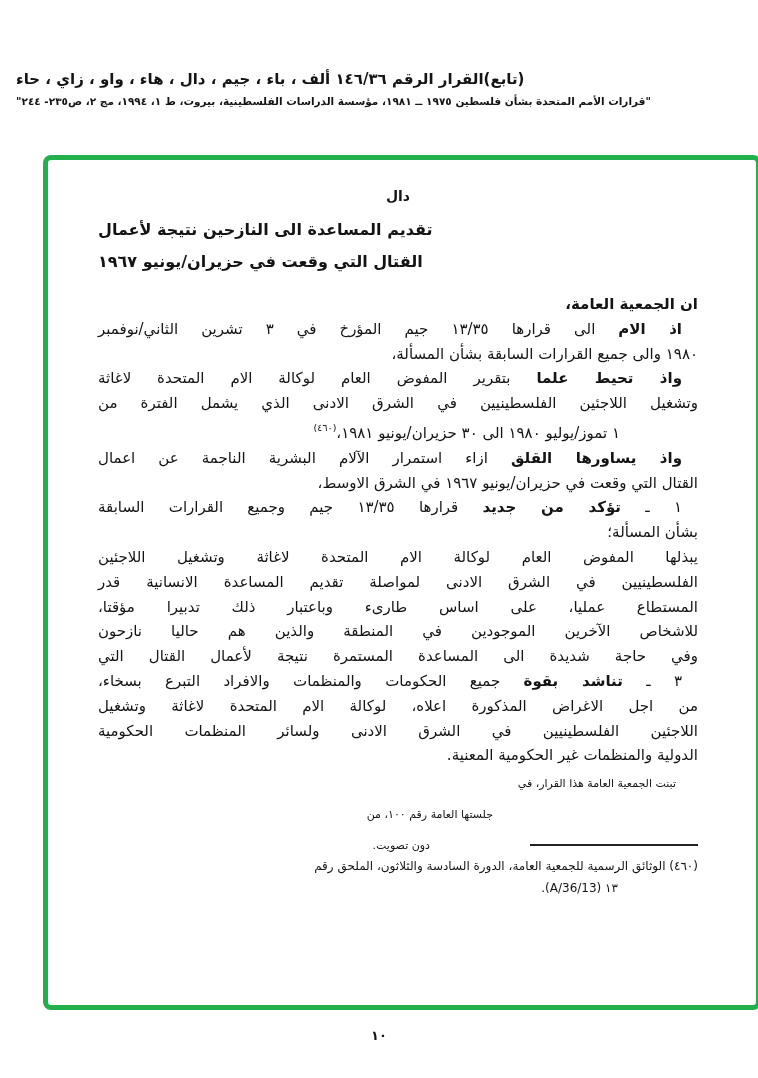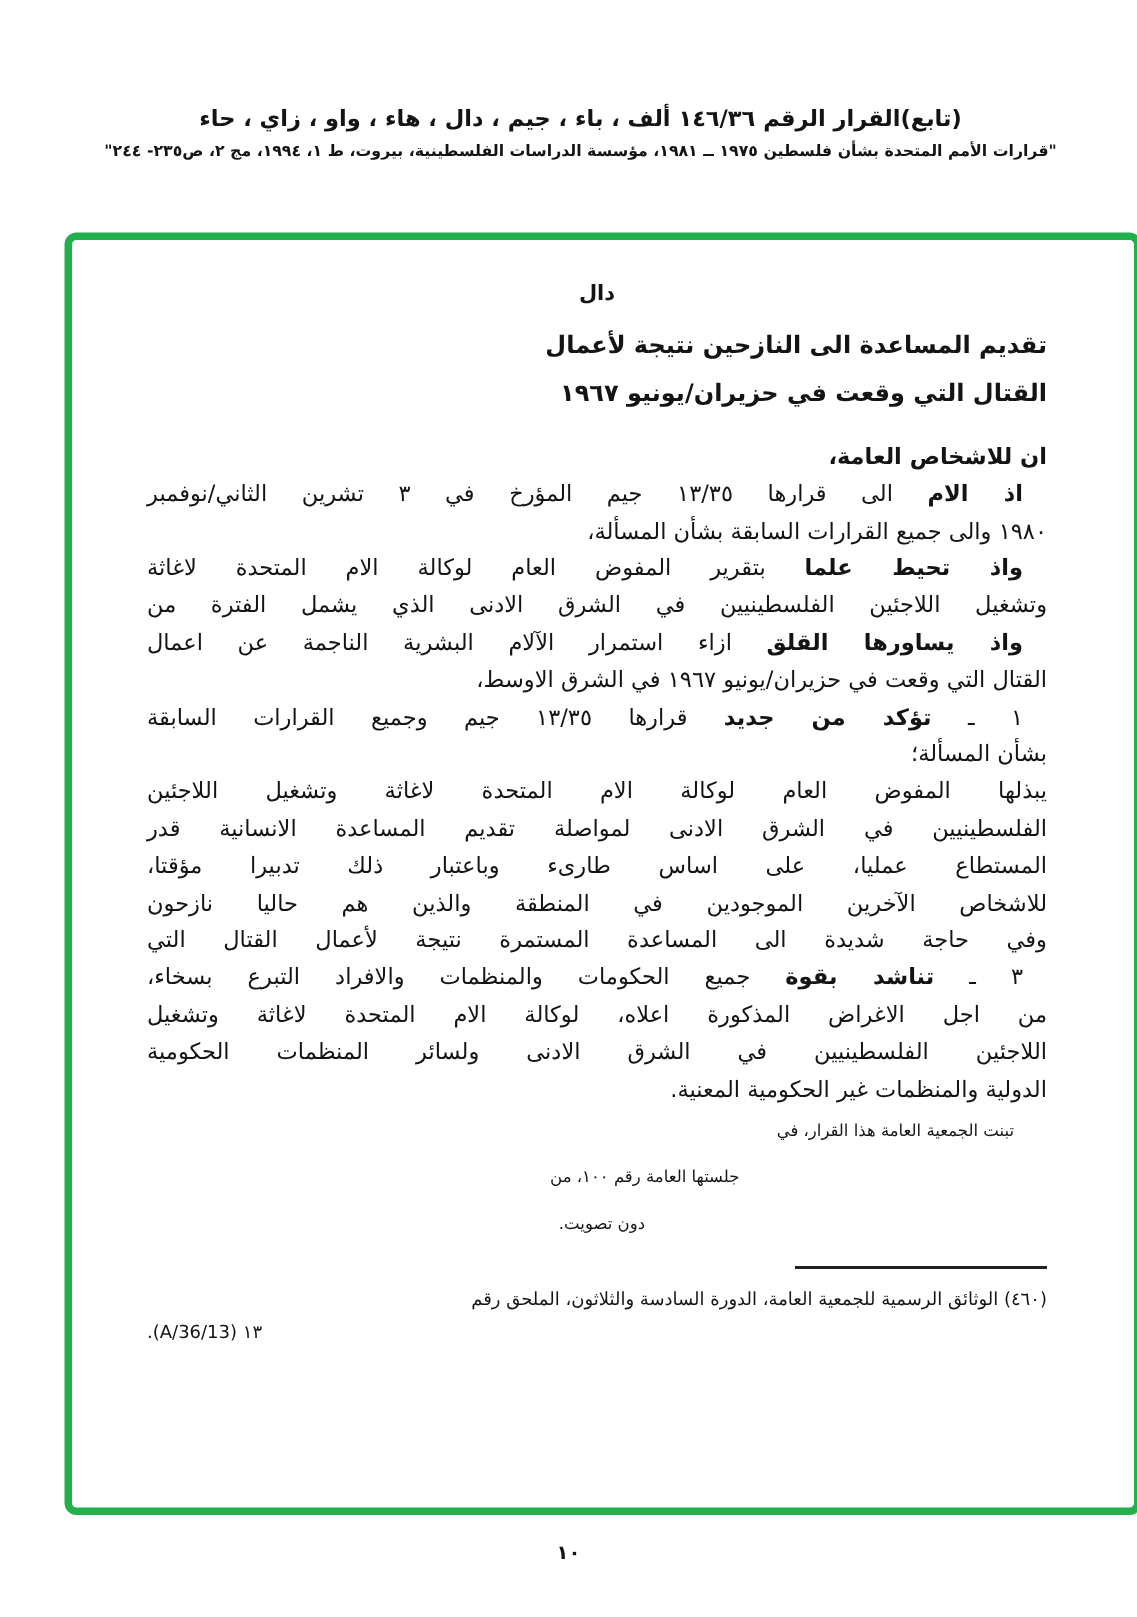--- a/index.html
+++ b/index.html
@@ -2,67 +2,68 @@
 <html lang="ar" dir="rtl"><head>
 <meta charset="utf-8">
 <style>
   html,body{margin:0;padding:0;}
   body{
     width:758px;height:1078px;background:#ffffff;position:relative;
     font-family:"DejaVu Sans",sans-serif;color:#141414;direction:rtl;
     overflow:hidden;
   }
   
-  .header{position:absolute;top:70px;left:16px;right:0;text-align:center;direction:rtl;}
+  .header{position:absolute;top:70px;left:16px;right:0;text-align:left;direction:rtl;}
   .header-line1{font-size:15px;font-weight:bold;letter-spacing:0;}
   .header-line2{font-size:10.5px;font-weight:bold;margin-top:7px;}
   
   .doc-box{
     position:absolute;left:43px;top:155px;width:718px;height:855px;
     box-sizing:border-box;border:5px solid #22b04c;border-radius:8px;
     background:#ffffff;padding:20px 58px 0 50px;direction:rtl;
   }
   .section-letter{text-align:center;font-weight:bold;font-size:14px;line-height:20px;margin-top:6px;}
-  .doc-title{text-align:right;font-weight:bold;font-size:16px;line-height:32px;margin-top:8px;}
+  .doc-title{text-align:left;font-weight:bold;font-size:16px;line-height:32px;margin-top:8px;}
   .body-lines{margin-top:14px;font-size:15px;line-height:24.8px;}
   .line{white-space:nowrap;text-align:right;}
   .line.fill{white-space:normal;text-align:justify;text-align-last:justify;}
   .line.indent{padding-right:16px;}
   .line .b{font-weight:bold;}
   .line .sup{font-size:9.5px;vertical-align:7px;}
   .adoption-lines{margin-top:0;font-size:11px;line-height:31px;}
   
   .footnote{position:absolute;top:684px;right:58px;left:50px;direction:rtl;}
   .fn-rule{height:2px;background:#222;width:168px;margin-right:0;margin-left:auto;margin-right:0;}
   .fn-line1{font-size:12px;margin-top:9px;text-align:right;line-height:22px;}
-  .fn-line2{font-size:12px;text-align:left;padding-right:80px;line-height:22px;}
+  .fn-line2{font-size:12px;text-align:right;padding-right:80px;line-height:22px;}
   
   .page-number{position:absolute;top:1028px;left:0;right:0;text-align:center;
     font-size:13px;font-weight:bold;}
 </style>
 </head>
 <body>
 
 <div class="header">
   <div class="header-line1">(تابع)القرار الرقم ١٤٦/٣٦ ألف ، باء ، جيم ، دال ، هاء ، واو ، زاي ، حاء</div>
   <div class="header-line2">"قرارات الأمم المتحدة بشأن فلسطين ١٩٧٥ ــ ١٩٨١، مؤسسة الدراسات الفلسطينية، بيروت، ط ١، ١٩٩٤، مج ٢، ص٢٣٥- ٢٤٤"</div>
 </div>
 
 <div class="doc-box">
   <div class="section-letter">دال</div>
   <div class="doc-title">
     <div>تقديم المساعدة الى النازحين نتيجة لأعمال</div>
     <div>القتال التي وقعت في حزيران/يونيو ١٩٦٧</div>
   </div>
   <div class="body-lines" id="body-lines">
-      <div class="line"><span class="b">ان للاشخاص العامة،</span></div>
+      <div class="line"><span class="b">ان الجمعية العامة،</span></div>
       <div class="line indent fill"><span class="b">اذ الام</span><span> الى قرارها ١٣/٣٥ جيم المؤرخ في ٣ تشرين الثاني/نوفمبر</span></div>
       <div class="line"><span>١٩٨٠ والى جميع القرارات السابقة بشأن المسألة،</span></div>
       <div class="line indent fill"><span class="b">واذ تحيط علما</span><span> بتقرير المفوض العام لوكالة الام المتحدة لاغاثة</span></div>
       <div class="line fill"><span>وتشغيل اللاجئين الفلسطينيين في الشرق الادنى الذي يشمل الفترة من</span></div>
+      <div class="line" style="padding-right: 78px;"><span>١ تموز/يوليو ١٩٨٠ الى ٣٠ حزيران/يونيو ١٩٨١،</span><span class="sup">(٤٦٠)</span></div>
       <div class="line indent fill"><span class="b">واذ يساورها القلق</span><span> ازاء استمرار الآلام البشرية الناجمة عن اعمال</span></div>
       <div class="line"><span>القتال التي وقعت في حزيران/يونيو ١٩٦٧ في الشرق الاوسط،</span></div>
       <div class="line indent fill"><span>١ ـ </span><span class="b">تؤكد من جديد</span><span> قرارها ١٣/٣٥ جيم وجميع القرارات السابقة</span></div>
       <div class="line"><span>بشأن المسألة؛</span></div>
       <div class="line fill"><span>يبذلها المفوض العام لوكالة الام المتحدة لاغاثة وتشغيل اللاجئين</span></div>
       <div class="line fill"><span>الفلسطينيين في الشرق الادنى لمواصلة تقديم المساعدة الانسانية قدر</span></div>
       <div class="line fill"><span>المستطاع عمليا، على اساس طارىء وباعتبار ذلك تدبيرا مؤقتا،</span></div>
       <div class="line fill"><span>للاشخاص الآخرين الموجودين في المنطقة والذين هم حاليا نازحون</span></div>
       <div class="line fill"><span>وفي حاجة شديدة الى المساعدة المستمرة نتيجة لأعمال القتال التي</span></div>
       <div class="line indent fill"><span>٣ ـ </span><span class="b">تناشد بقوة</span><span> جميع الحكومات والمنظمات والافراد التبرع بسخاء،</span></div>

